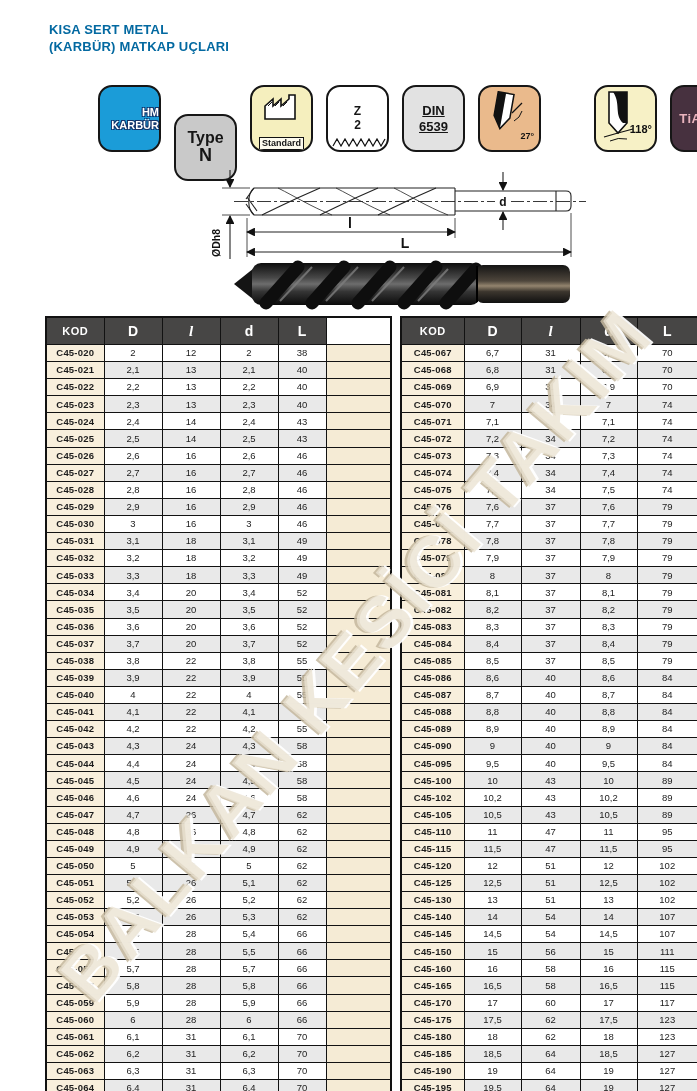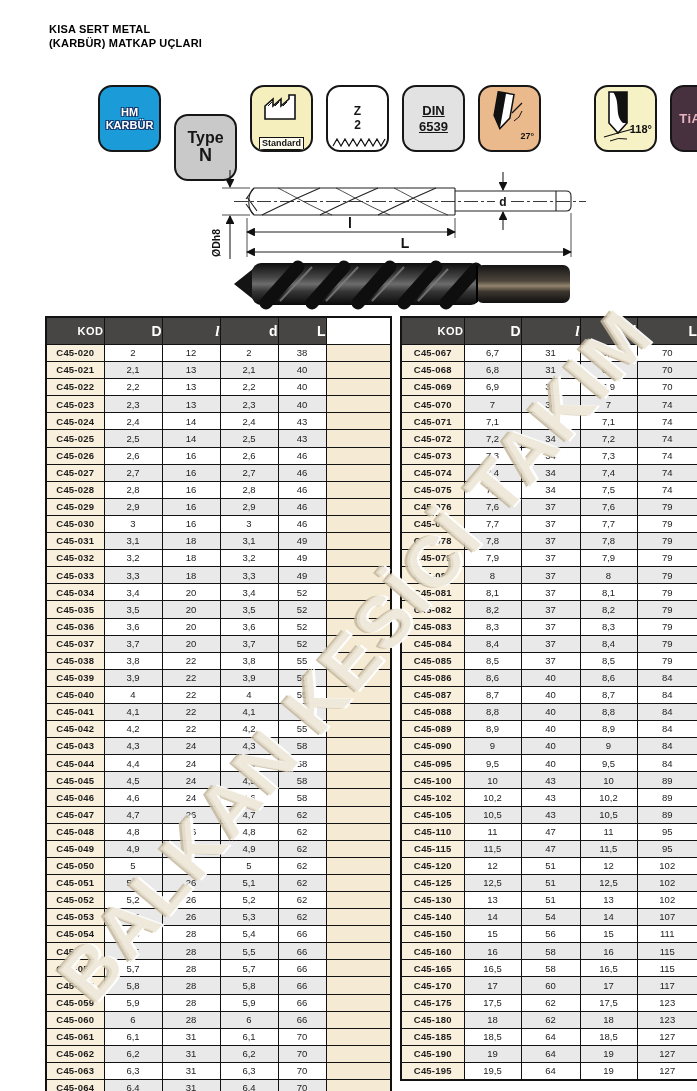--- a/index.html
+++ b/index.html
@@ -1,21 +1,21 @@
 <!DOCTYPE html>
 <html><head>
 <meta charset="utf-8">
 <style>
   html,body{margin:0;padding:0;background:#fff;}
   .page{position:relative;width:697px;height:1091px;background:#ffffff;overflow:hidden;
         font-family:"Liberation Sans",sans-serif;color:#151515;}
 
   
-  .page-title{position:absolute;left:49px;top:22px;font-size:11px;font-weight:800;
-              line-height:1.3;letter-spacing:.2px;color:#000000;}
+  .page-title{position:absolute;left:49px;top:22px;font-size:13px;font-weight:800;
+              line-height:1.3;letter-spacing:.2px;color:#0369a1;}
 
   
   .badges{position:absolute;left:98px;top:85px;display:flex;gap:13px;}
   .badge{width:63px;height:67px;box-sizing:border-box;border:2.5px solid #161616;border-radius:14px;
          display:flex;flex-direction:column;align-items:center;justify-content:center;
          position:relative;overflow:hidden;}
   .b-hm .l1,.b-hm .l2{font-weight:800;font-size:11px;line-height:1.15;
         text-shadow:1px 1px 0 #14356b,-1px -1px 0 #14356b,1px -1px 0 #14356b,-1px 1px 0 #14356b;}
   .b-type .l1{font-size:16px;font-weight:800;line-height:1;}
   .b-type .l2{font-size:18px;font-weight:800;line-height:1.1;}
@@ -39,21 +39,21 @@
 
   
   .photo{position:absolute;left:228px;top:253px;}
 
   
   table.dtable{position:absolute;top:316px;border-collapse:collapse;table-layout:fixed;
                border:2px solid #121212;}
   #left-table{left:45px;width:345px;}
   #right-table{left:400px;width:297px;}
   .dtable th{background:#474645;color:#fff;border:1px solid #121212;height:26px;
-             font-size:14px;font-weight:800;padding:0;text-align:right;}
+             font-size:14px;font-weight:800;padding:0;}
   .dtable th.kod-h{font-size:11px;letter-spacing:.5px;}
   .dtable th.script-l{font-family:"Liberation Serif",serif;font-style:italic;font-size:15px;}
   .dtable th.extra-head{background:#ffffff;}
   .dtable td{border:1px solid #121212;height:16.1px;padding:0;text-align:center;
              font-size:9.5px;line-height:1;color:#1c1c1c;}
   .dtable td.kod{background:#f8efdc;font-weight:800;font-size:9.5px;letter-spacing:.2px;}
   .dtable tr:nth-child(odd) td.val{background:#ffffff;}
   .dtable tr:nth-child(even) td.val{background:#e9e9e9;}
   .dtable td.extra{background:#f5ebd5;}
 
@@ -69,21 +69,21 @@
 
 <div class="page">
 
   <div class="page-title">
     <div>KISA SERT METAL</div>
     <div>(KARBÜR) MATKAP UÇLARI</div>
   </div>
 
   <div class="badges">
 
-    <div class="badge b-hm" style="background: rgb(27, 156, 216); color: rgb(255, 255, 255);">
+    <div class="badge b-hm" style="background: rgb(27, 156, 216); color: rgb(255, 255, 255); align-items: flex-end;">
       <div class="l1">HM</div>
       <div class="l2">KARBÜR</div>
     </div>
 
     <div class="badge b-type" style="background: rgb(201, 201, 201); color: rgb(21, 21, 21); margin-top: 29px;">
       <div class="l1">Type</div>
       <div class="l2">N</div>
     </div>
 
     <div class="badge b-std" style="background: rgb(245, 239, 190); color: rgb(21, 21, 21);">
@@ -845,20 +845,27 @@
           <td class="val">102</td>
         </tr>
         <tr>
           <td class="kod">C45-140</td>
           <td class="val">14</td>
           <td class="val">54</td>
           <td class="val">14</td>
           <td class="val">107</td>
         </tr>
         <tr>
+          <td class="kod">C45-145</td>
+          <td class="val">14,5</td>
+          <td class="val">54</td>
+          <td class="val">14,5</td>
+          <td class="val">107</td>
+        </tr>
+        <tr>
           <td class="kod">C45-150</td>
           <td class="val">15</td>
           <td class="val">56</td>
           <td class="val">15</td>
           <td class="val">111</td>
         </tr>
         <tr>
           <td class="kod">C45-160</td>
           <td class="val">16</td>
           <td class="val">58</td>

